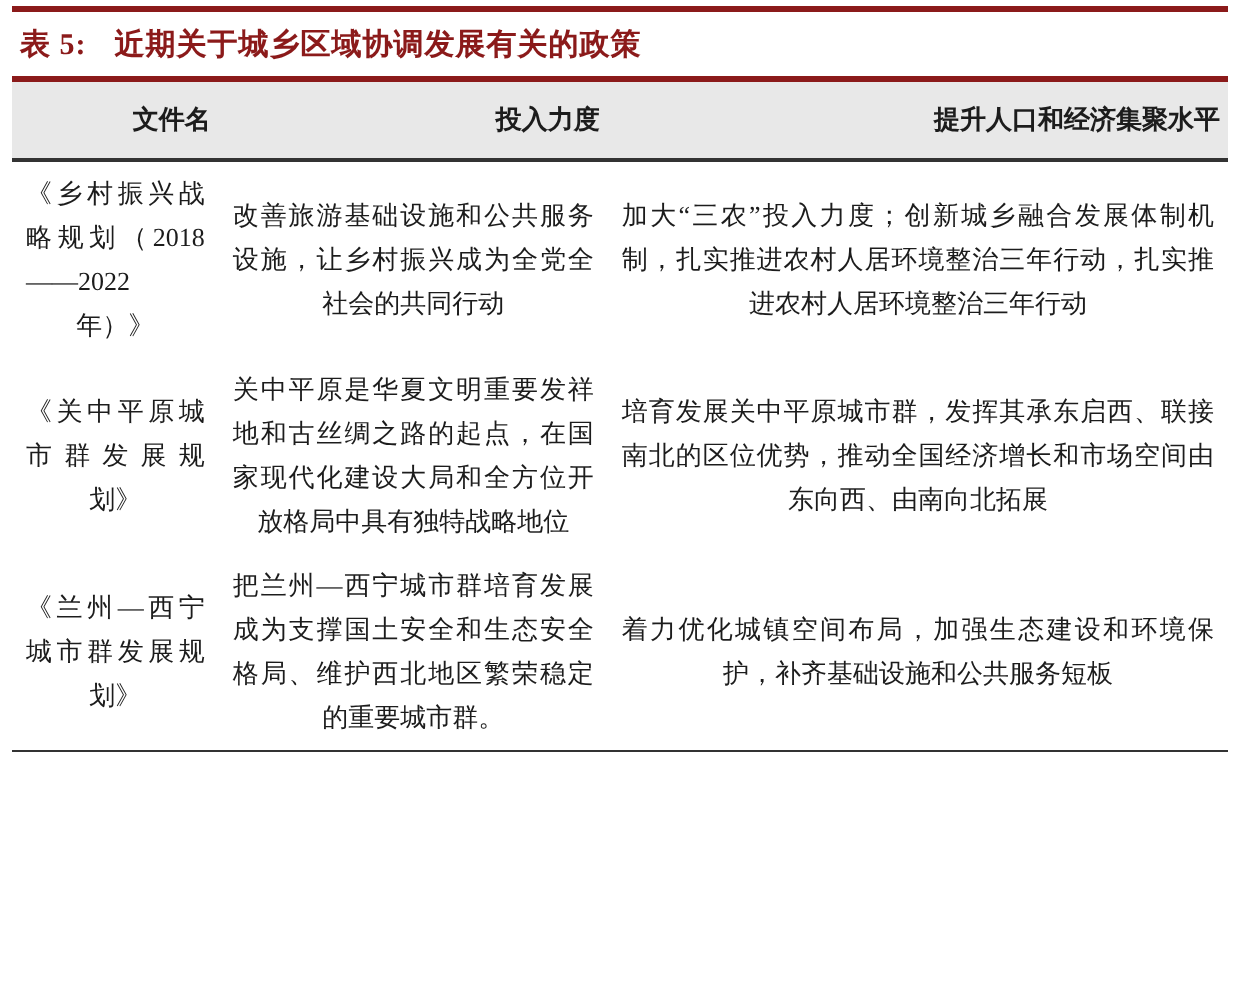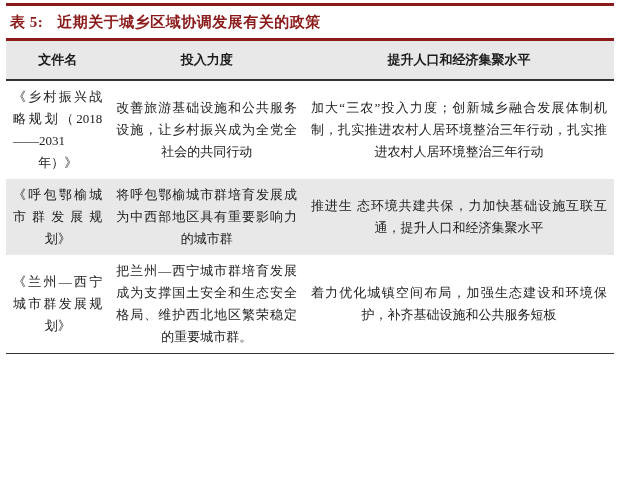--- a/index.html
+++ b/index.html
@@ -40,21 +40,21 @@
     color: var(--text);
     table-layout: fixed;
   }
   table.report-table col.c1 { width: 17%; }
   table.report-table col.c2 { width: 32%; }
   table.report-table col.c3 { width: 51%; }
   thead th {
     background: var(--stripe);
     font-weight: bold;
     font-size: 13px;
-    text-align: center;
+    text-align: right;
     padding: 10px 4px;
     border-bottom: 2px solid var(--rule);
   }
   tbody td {
     padding: 5px 7px;
     line-height: 22px;
     vertical-align: middle;
     text-align: justify;
     text-align-last: center;
     text-justify: inter-character;
@@ -79,28 +79,28 @@
     </colgroup>
     <thead>
       <tr>
         <th>文件名</th>
         <th>投入力度</th>
         <th>提升人口和经济集聚水平</th>
       </tr>
     </thead>
     <tbody>
       <tr class="plain">
-        <td>《乡村振兴战略规划（2018——2031 年）》</td>
+        <td>《乡村振兴战略规划（2018——2022 年）》</td>
         <td>改善旅游基础设施和公共服务设施，让乡村振兴成为全党全社会的共同行动</td>
         <td>加大“三农”投入力度；创新城乡融合发展体制机制，扎实推进农村人居环境整治三年行动，扎实推进农村人居环境整治三年行动</td>
       </tr>
-      <tr class="stripe">
-        <td>《呼包鄂榆城市群发展规划》</td>
-        <td>将呼包鄂榆城市群培育发展成为中西部地区具有重要影响力的城市群</td>
-        <td>推进生 态环境共建共保，力加快基础设施互联互通，提升人口和经济集聚水平</td>
+      <tr class="plain">
+        <td>《关中平原城市群发展规划》</td>
+        <td>关中平原是华夏文明重要发祥地和古丝绸之路的起点，在国家现代化建设大局和全方位开放格局中具有独特战略地位</td>
+        <td>培育发展关中平原城市群，发挥其承东启西、联接南北的区位优势，推动全国经济增长和市场空间由东向西、由南向北拓展</td>
       </tr>
       <tr class="plain">
         <td>《兰州—西宁城市群发展规划》</td>
         <td>把兰州—西宁城市群培育发展成为支撑国土安全和生态安全格局、维护西北地区繁荣稳定的重要城市群。</td>
         <td>着力优化城镇空间布局，加强生态建设和环境保护，补齐基础设施和公共服务短板</td>
       </tr>
     </tbody>
   </table>
 
 </div>

